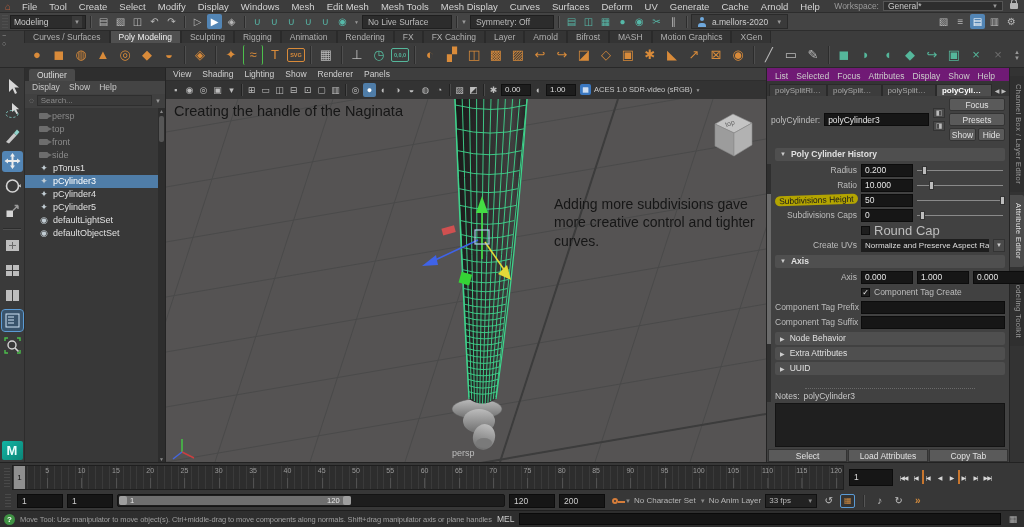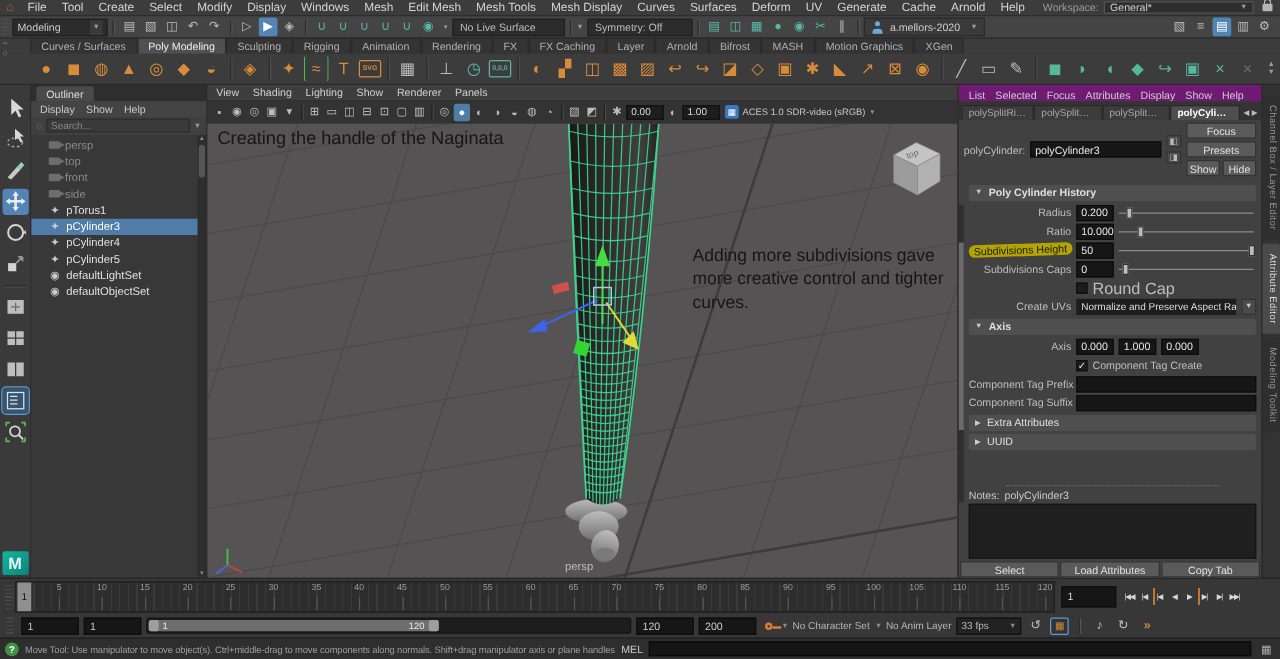--- a/index.html
+++ b/index.html
@@ -107,21 +107,21 @@
   .ae-pin{width:12px;height:10px;font-size:7px;color:#bbb;display:flex;align-items:center;justify-content:center;background:#4a4a4a;border:1px solid #333}
   .ae-btncol{display:flex;flex-direction:column;gap:2px;width:56px}
   .ae-btn{height:13px;background:#5a5a5a;border:1px solid #333;font-size:8.5px;color:#e2e2e2;display:flex;align-items:center;justify-content:center;border-radius:2px}
   .ae-btnrow{display:flex;gap:2px}
   .ae-btnrow .ae-btn{flex:1}
   .ae-body{flex:1;display:flex;flex-direction:column;padding:2px 4px 0 8px;min-height:0}
   .ae-section{height:13px;background:#4f4f4f;border-radius:2px;display:flex;align-items:center;font-size:8.5px;color:#e0e0e0;font-weight:bold;padding-left:5px;gap:5px;margin:2px 0}
   .ae-section .tri{font-size:6px;color:#ccc}
   .ae-row{height:15px;display:flex;align-items:center;gap:4px}
   .ae-row .ae-lbl{width:82px;flex:0 0 auto}
-  .ae-val{width:30px;flex:0 0 auto}
+  .ae-val{width:52px;flex:0 0 auto}
   .ae-slider{flex:1;height:9px;position:relative;margin-right:2px}
   .ae-slider::before{content:'';position:absolute;left:0;right:0;top:4px;height:1px;background:#8a8a8a}
   .ae-handle{position:absolute;top:0;width:5px;height:9px;background:#bdbdbd;border:1px solid #333}
   .hl{background:#b3a400;color:#1a1a1a;border-radius:7px;padding:0 4px;transform:rotate(-2deg)}
   .chk{width:9px;height:9px;background:#1d1d1d;border:1px solid #0c0c0c;display:flex;align-items:center;justify-content:center;font-size:8px;color:#e8e8e8}
   .ae-dd{flex:1;height:13px;background:#1d1d1d;font-size:8px;color:#ddd;display:flex;align-items:center;padding:0 4px;white-space:nowrap;overflow:hidden}
   .ae-ddbtn{width:12px;height:13px;background:#4a4a4a;border:1px solid #333;font-size:6px;color:#ccc;display:flex;align-items:center;justify-content:center}
   .ae-section.collapsed{font-weight:normal}
   .ae-dots{border-top:1px dotted #6a6a6a;margin:3px 30px 2px}
   .ae-noteslbl{font-size:8.5px;color:#c8c8c8;height:12px;display:flex;gap:4px}
@@ -751,20 +751,24 @@
           <span class="ae-lbl">Component Tag Prefix</span>
           <span class="ae-field" style="flex:1"></span>
         </div>
         <div class="ae-row">
           <span class="ae-lbl">Component Tag Suffix</span>
           <span class="ae-field" style="flex:1"></span>
         </div>
         <div id="ae-collapsed">
             <div class="ae-section collapsed">
               <span class="tri">▶</span>
+              <span>Node Behavior</span>
+            </div>
+            <div class="ae-section collapsed">
+              <span class="tri">▶</span>
               <span>Extra Attributes</span>
             </div>
             <div class="ae-section collapsed">
               <span class="tri">▶</span>
               <span>UUID</span>
             </div>
           </div>
         <div style="flex:1"></div>
         <div class="ae-dots"></div>
         <div class="ae-noteslbl">

